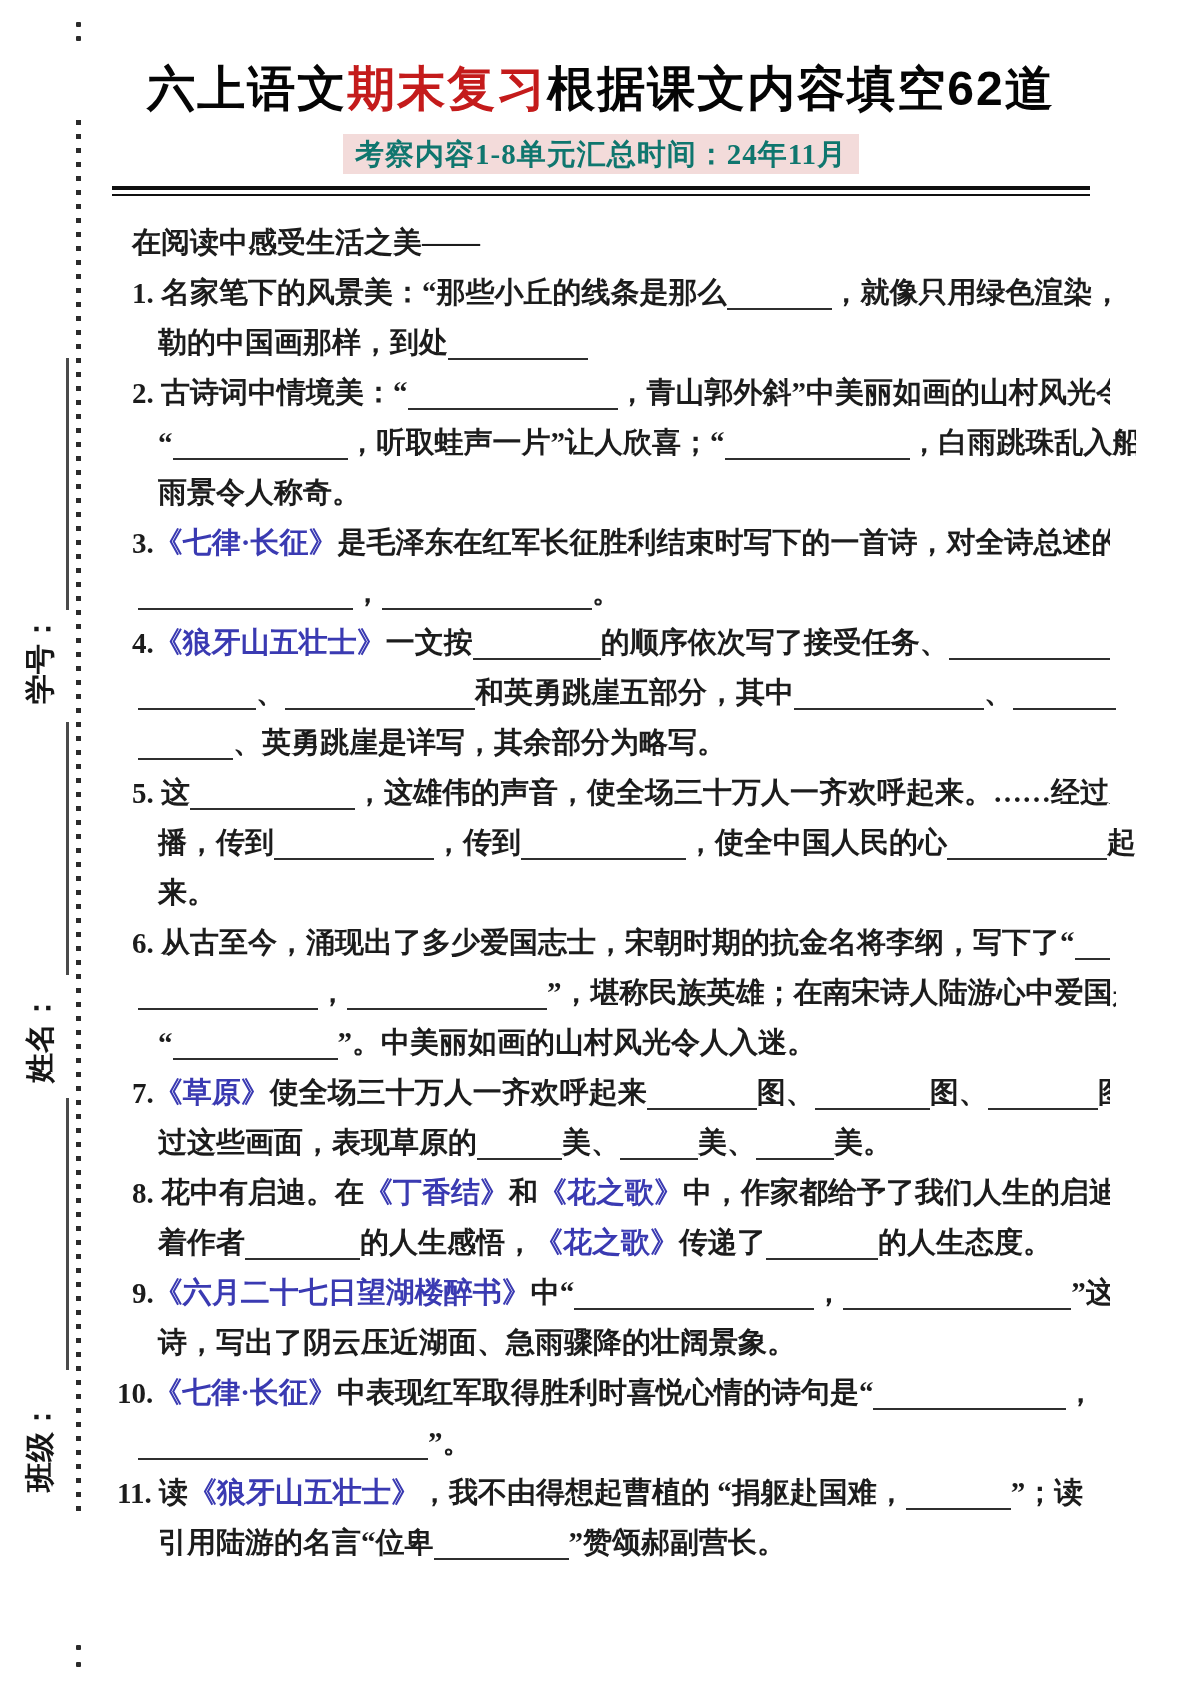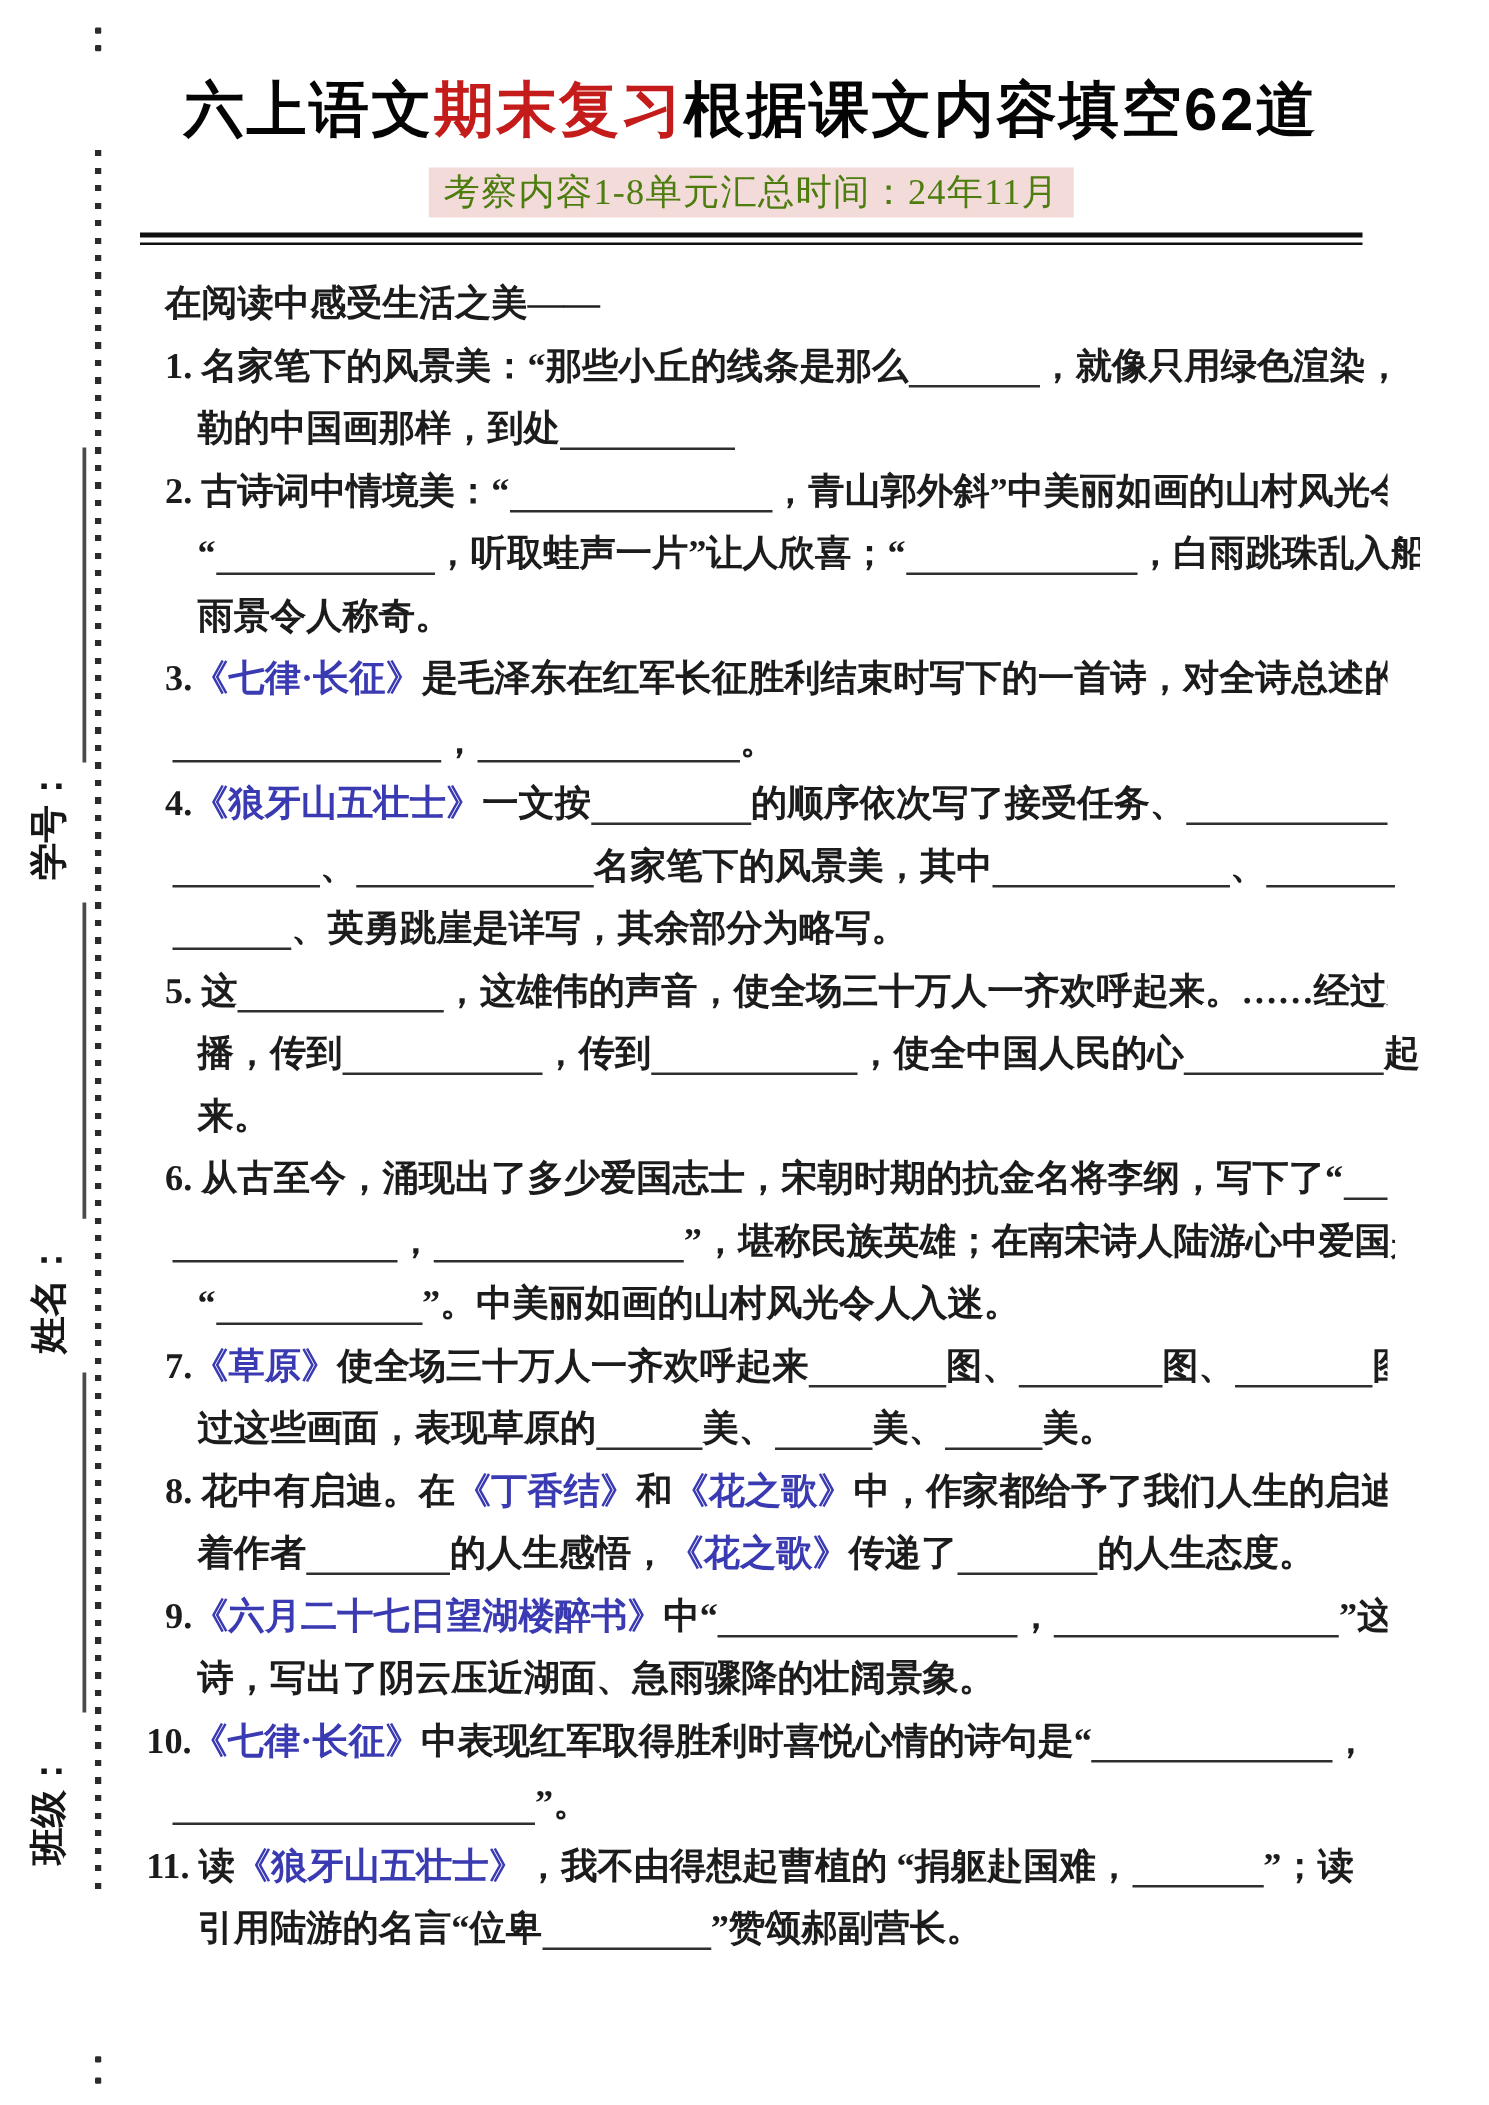--- a/index.html
+++ b/index.html
@@ -34,22 +34,22 @@
   .main{position:absolute;left:112px;top:0;width:978px;}
   h1.title{
     margin:58px 0 0 0;text-align:center;
     font-family:"Liberation Sans","DejaVu Sans",sans-serif;
     font-size:48px;line-height:62px;font-weight:900;letter-spacing:2px;color:#050505;
     white-space:nowrap;
   }
   h1.title .red{color:var(--accent-red,#c41b1b);margin-top:24px;}
   .subtitle-row{text-align:center;margin-top:14px;}
   .subtitle{
-    display:inline-block;background:var(--subtitle-bg,#f3dbda);color:#4d7c0f;
-    font-size:29px;line-height:40px;font-weight:normal;padding:0 12px;letter-spacing:1px;
+    display:inline-block;background:var(--subtitle-bg,#f3dbda);color:#0f766e;
+    font-size:29px;line-height:40px;font-weight:bold;padding:0 12px;letter-spacing:1px;
   }
   .double-rule{
     margin-top:12px;height:4px;
     border-top:4px solid #101010;border-bottom:2px solid #101010;
   }
 
   .questions{margin-top:22px;font-size:29px;font-weight:bold;}
   .q-line{display:flex;align-items:center;height:50px;width:100%;overflow:hidden;}
   .q-line.first{padding-left:20px;}
   .q-line.first.wide{padding-left:5px;}
@@ -142,21 +142,21 @@
           <span class="t blue">《狼牙山五壮士》</span>
           <span class="t">一文按</span>
           <span class="blank" style="width: 128px;"></span>
           <span class="t">的顺序依次写了接受任务、</span>
           <span class="blank" style="width: 190px;"></span>
         </div>
         <div class="q-line cont-blank">
           <span class="blank" style="width: 118px;"></span>
           <span class="t">、</span>
           <span class="blank" style="width: 190px;"></span>
-          <span class="t">名家笔下的风景美，其中</span>
+          <span class="t">和英勇跳崖五部分，其中</span>
           <span class="blank" style="width: 190px;"></span>
           <span class="t">、</span>
           <span class="blank fill"></span>
         </div>
         <div class="q-line cont-blank">
           <span class="blank" style="width: 95px;"></span>
           <span class="t">、英勇跳崖是详写，其余部分为略写。</span>
         </div>
         <div class="q-line first">
           <span class="t num">5. </span>

